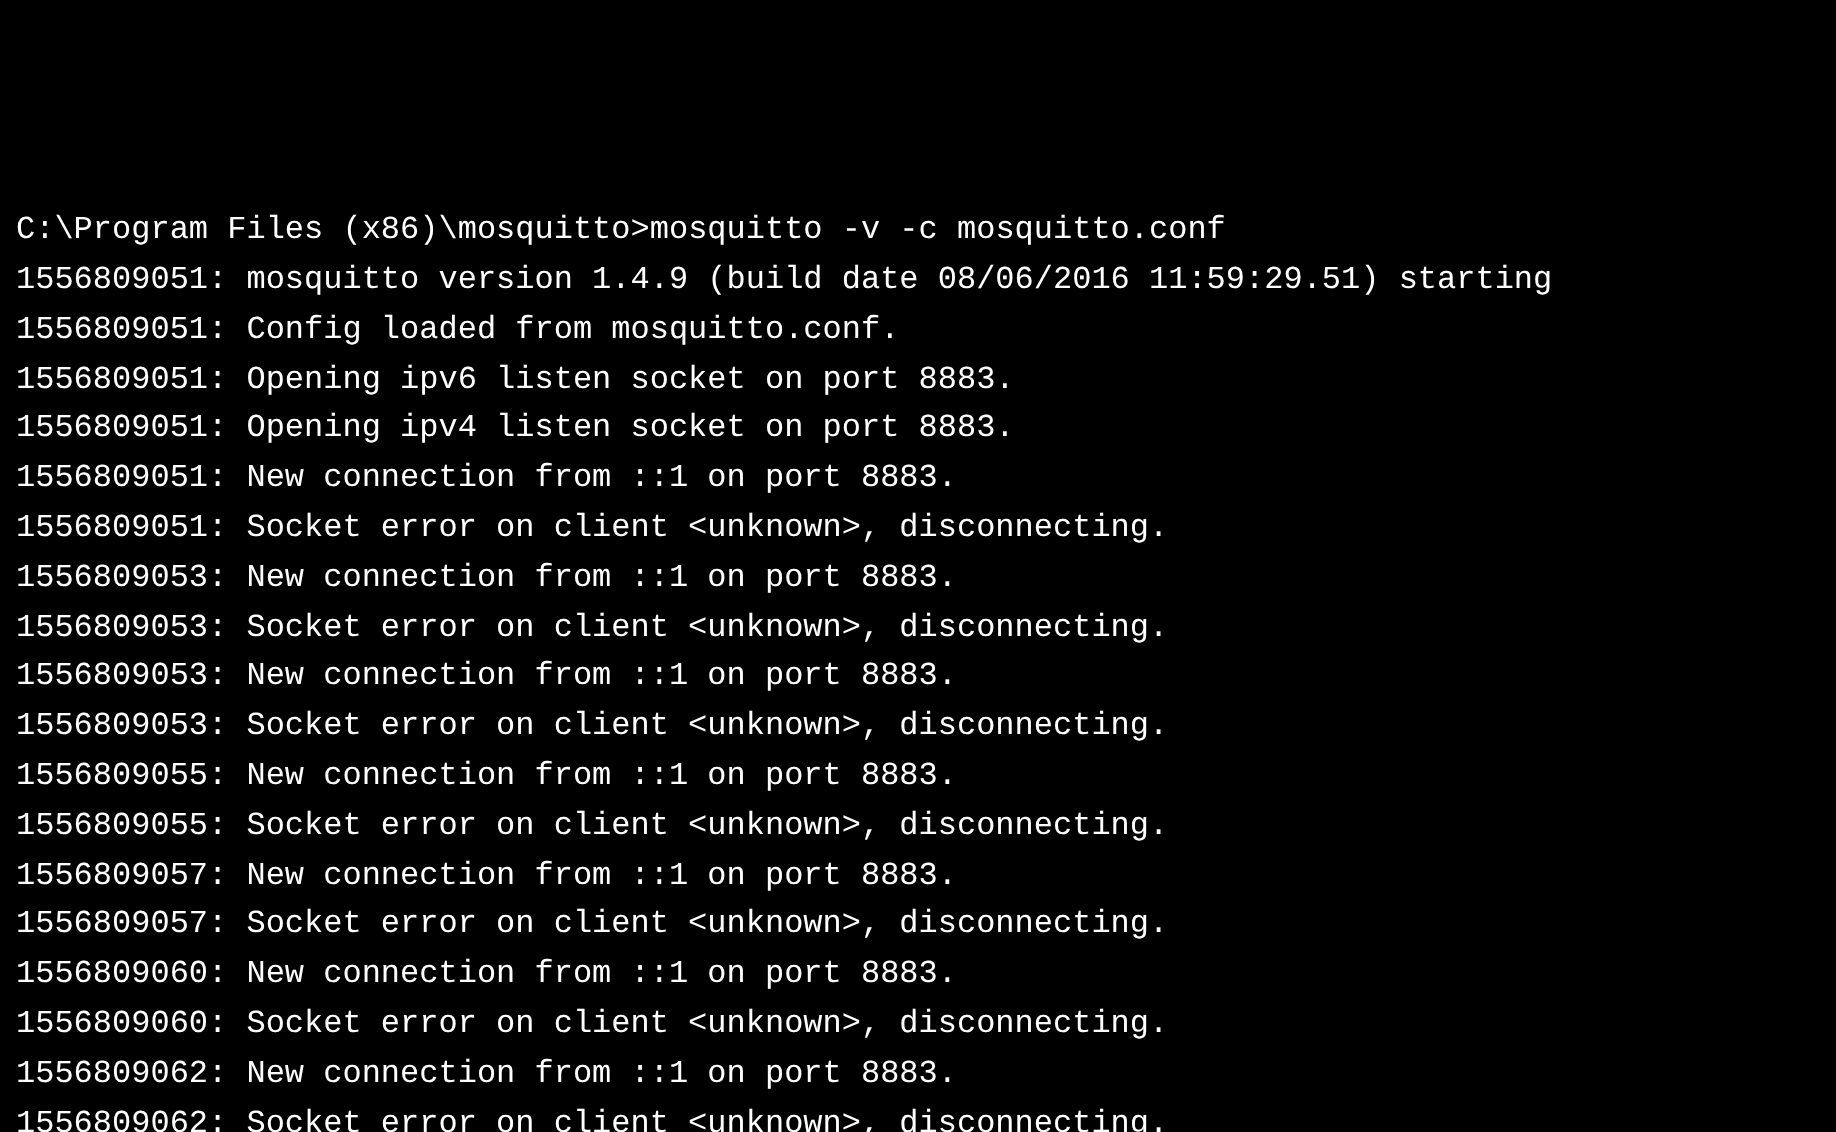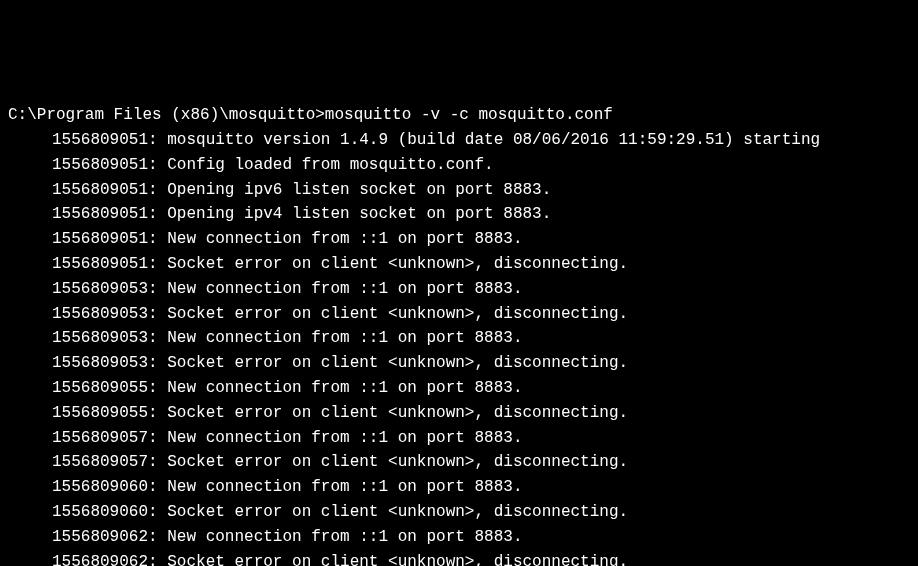--- a/index.html
+++ b/index.html
@@ -14,21 +14,20 @@
       font-size: 16px;
       line-height: 1.55;
       padding: 4px 8px;
       width: 918px;
       height: 566px;
       overflow: hidden;
       white-space: pre;
     }
     .terminal-line {
       display: block;
-      margin-left: 44px;
     }
     .prompt-line {
       display: block;
     }
   </style>
 </head>
 <body>
 
 
 

